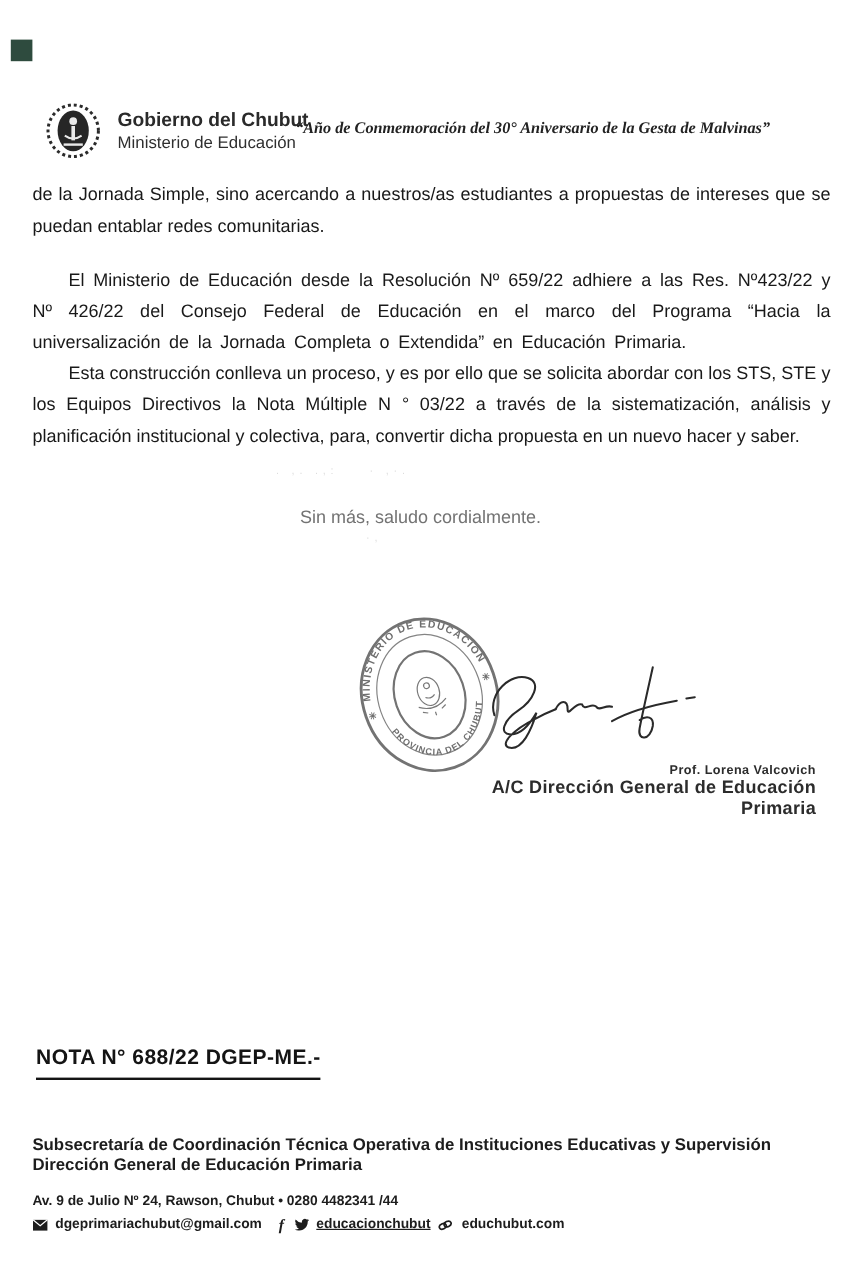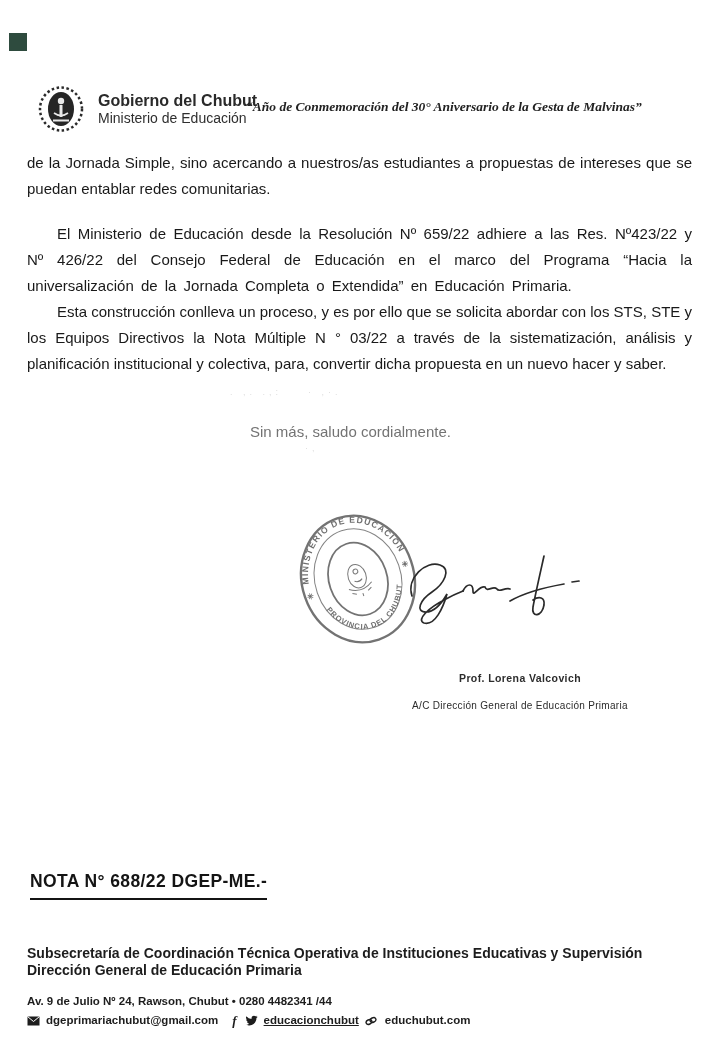--- a/index.html
+++ b/index.html
@@ -44,23 +44,23 @@
     position: absolute; color: rgba(60,60,60,0.18);
     font-size: 9px; letter-spacing: 4px; filter: blur(0.6px);
     user-select: none;
   }
   .smudge1 { left: 230px; top: 387px; }
   .smudge2 { left: 305px; top: 443px; }
   
   .stamp { position: absolute; left: 282px; top: 504px; width: 152px; height: 150px; opacity: 0.82; filter: blur(0.3px); }
   .stamp text { fill: #4f4f4f; font-family: "Liberation Sans", sans-serif; font-weight: 700; }
   .signature { position: absolute; left: 392px; top: 546px; width: 212px; height: 88px; }
-  .signer { position: absolute; left: 360px; top: 672px; width: 320px; text-align: center; }
+  .signer { position: absolute; left: 360px; top: 636px; width: 320px; text-align: right; }
   .signer-name { font-size: 10.5px; font-weight: 700; color: #2c2c2c; letter-spacing: 0.4px; }
-  .signer-title { font-size: 10px; font-weight: 400; color: #2c2c2c; margin-top: 16px; letter-spacing: 0.3px; }
+  .signer-title { font-size: 15px; font-weight: 700; color: #2c2c2c; margin-top: 0; letter-spacing: 0.3px; }
   
   .nota {
     position: absolute; left: 30px; top: 871px;
     font-size: 17.5px; font-weight: 700; letter-spacing: 0.4px; color: #141414;
     border-bottom: 2.5px solid #141414; padding-bottom: 6px;
     display: inline-block;
   }
   
   .footer-unit { position: absolute; left: 27px; top: 945px; font-size: 14px; font-weight: 700; color: #1d1d1d; line-height: 17px; }
   .footer-contact { position: absolute; left: 27px; top: 992px; font-size: 11.5px; font-weight: 700; color: #1d1d1d; line-height: 19px; }

